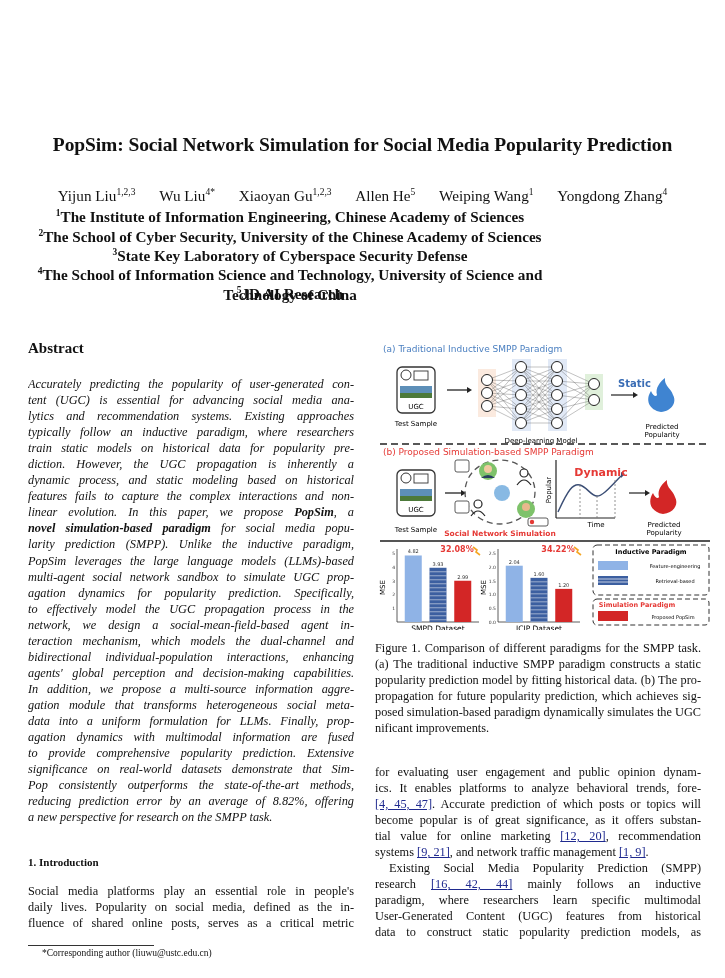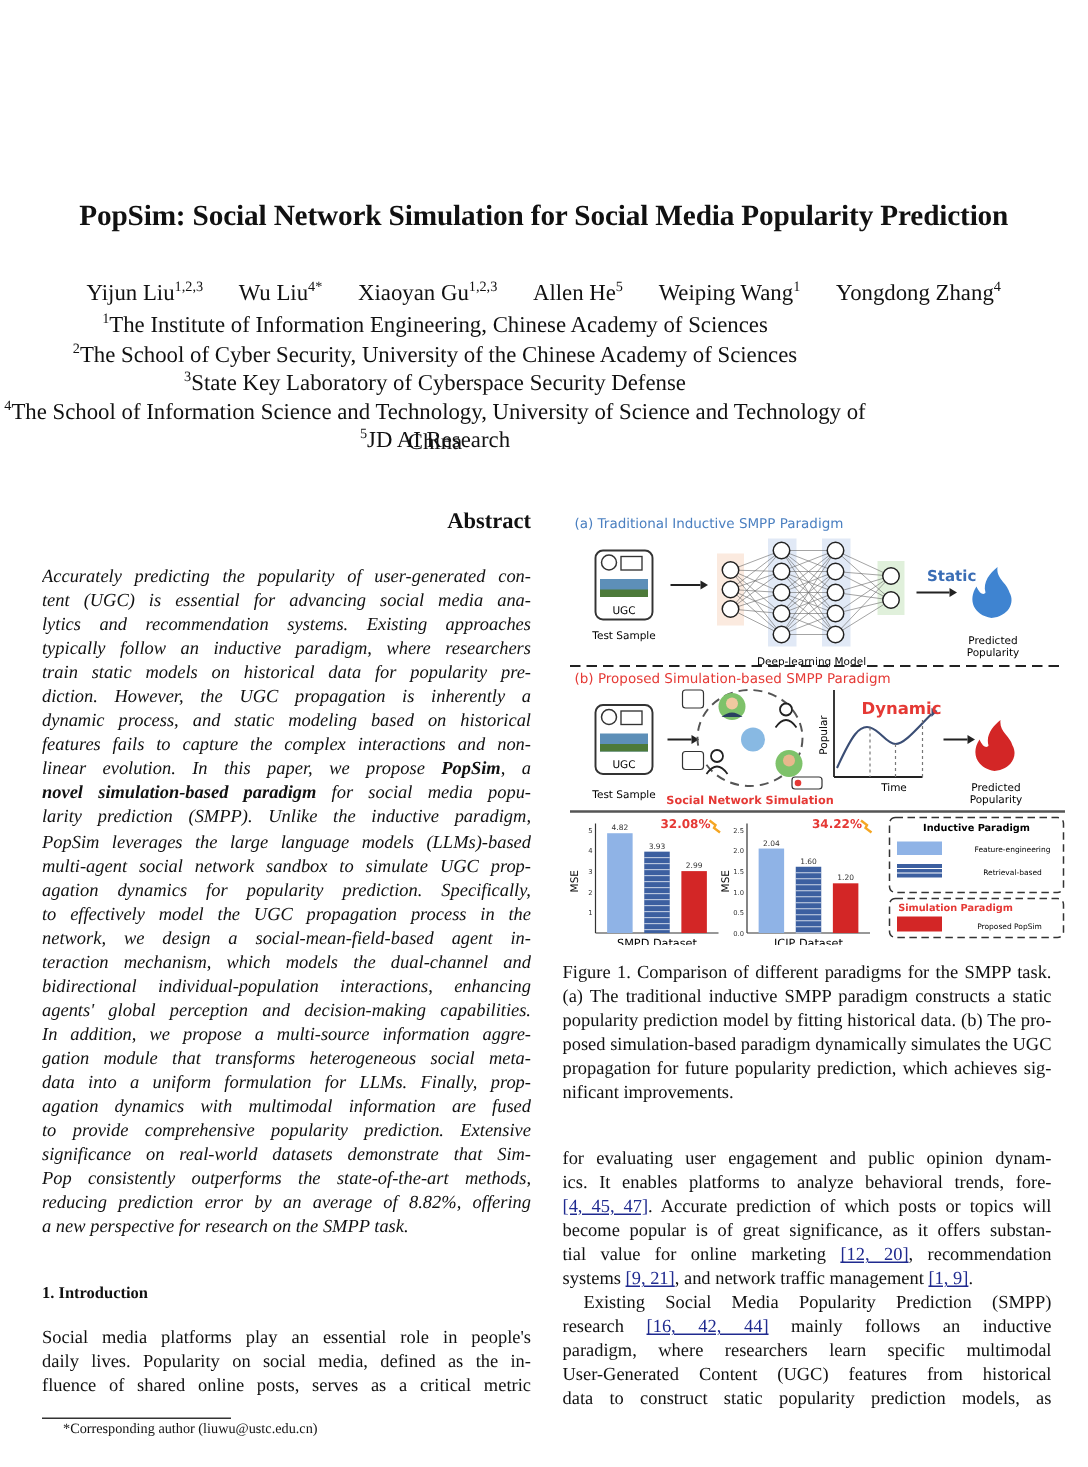--- a/index.html
+++ b/index.html
@@ -3,25 +3,25 @@
 <meta charset="utf-8">
 <style>
   html, body { margin:0; padding:0; background:#ffffff; }
   body { width:725px; height:978px; position:relative; overflow:hidden;
          font-family:"Liberation Serif","DejaVu Serif",serif; color:#111; }
   .abs { position:absolute; }
   .title { left:0; width:725px; top:134px; text-align:center; font-weight:bold; font-size:19.5px; letter-spacing:-0.1px; }
   .authors { left:0; width:725px; top:187px; text-align:center; font-size:15.2px; }
   .authors span.a { margin:0 10px; }
   sup { font-size:9.5px; vertical-align:6px; line-height:0; }
-  .aff { left:0; width:580px; text-align:center; font-size:15.2px; line-height:20px; }
+  .aff { left:0; width:580px; text-align:center; font-size:15.2px; line-height:20px;font-weight:bold; }
   .col { width:326px; }
   .left { left:28px; }
   .right { left:375px; }
-  .abs-head { top:340px; left:28px; width:326px; text-align:right; font-weight:bold; font-size:15px; }
+  .abs-head { top:340px; left:28px; width:326px; text-align:left; font-weight:bold; font-size:15px; }
   .abstract { top:376px; font-style:italic; font-size:12.3px; line-height:16.05px; text-align:justify; }
   .jline { display:block; text-align:justify; text-align-last:justify; white-space:nowrap; height:16.05px; overflow:hidden;}
   .jline.last { text-align-last:left; }
   .intro-head { top:856px; font-weight:bold; font-size:11px; }
   .intro { top:883px; font-size:12.3px; line-height:16.1px; }
   .footrule { top:945px; left:28px; width:126px; height:1px; background:#333; }
   .footnote { top:948px; left:42px; font-size:9.5px; }
   .caption { top:640px; font-size:12.3px; line-height:16.05px; }
   .rtext { top:764px; font-size:12.3px; line-height:16.05px; }
   .cite { color:#1f2a8f; text-decoration:underline; }
@@ -309,22 +309,22 @@
     <text x="262" y="267" font-size="6.5" font-weight="bold" fill="#e53935" text-anchor="middle">Simulation Paradigm</text>
     <rect x="223" y="271" width="30" height="10" fill="#d32626"></rect>
     <text x="298" y="279" font-size="5" text-anchor="middle">Proposed PopSim</text>
   </g>
 </svg>
 
 <div class="abs col right caption">
   <span class="jline">Figure 1.  Comparison of different paradigms for the SMPP task.</span>
   <span class="jline">(a) The traditional inductive SMPP paradigm constructs a static</span>
   <span class="jline">popularity prediction model by fitting historical data. (b) The pro-</span>
+  <span class="jline">propagation for future popularity prediction, which achieves sig-</span>
   <span class="jline">posed simulation-based paradigm dynamically simulates the UGC</span>
-  <span class="jline">propagation for future popularity prediction, which achieves sig-</span>
   <span class="jline last">nificant improvements.</span>
 </div>
 
 <div class="abs col right rtext">
   <span class="jline">for evaluating user engagement and public opinion dynam-</span>
   <span class="jline">ics.  It enables platforms to analyze behavioral trends, fore-</span>
   <span class="jline"><a class="cite">[4, 45, 47]</a><span>. Accurate prediction of which posts or topics will</span></span>
   <span class="jline">become popular is of great significance, as it offers substan-</span>
   <span class="jline"><span>tial value for online marketing </span><a class="cite">[12, 20]</a><span>, recommendation</span></span>
   <span class="jline last"><span>systems </span><a class="cite">[9, 21]</a><span>, and network traffic management </span><a class="cite">[1, 9]</a><span>.</span></span>

